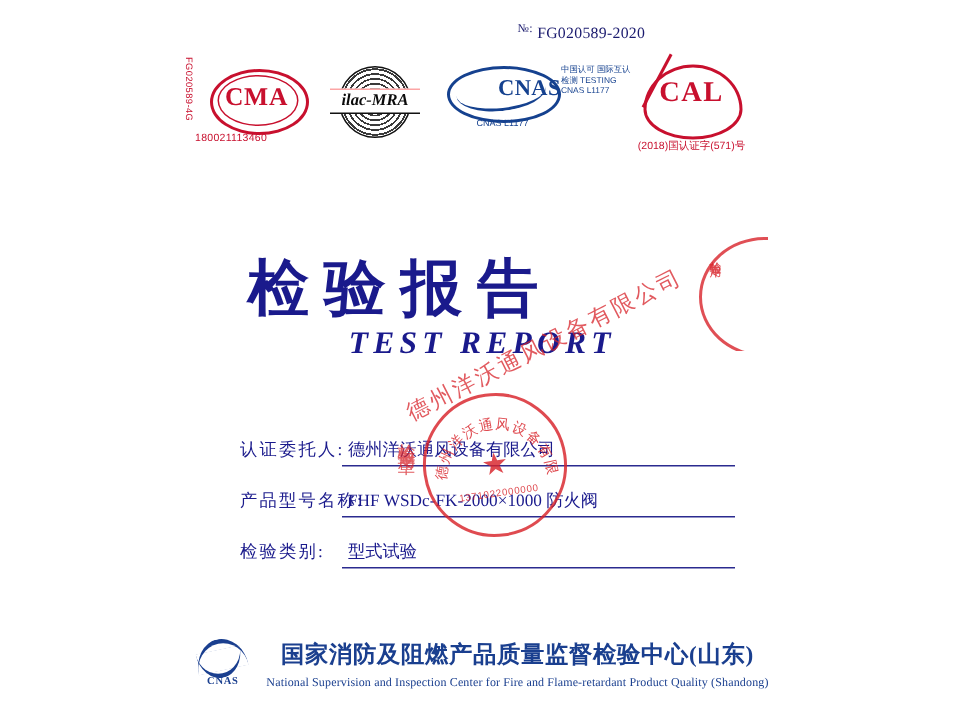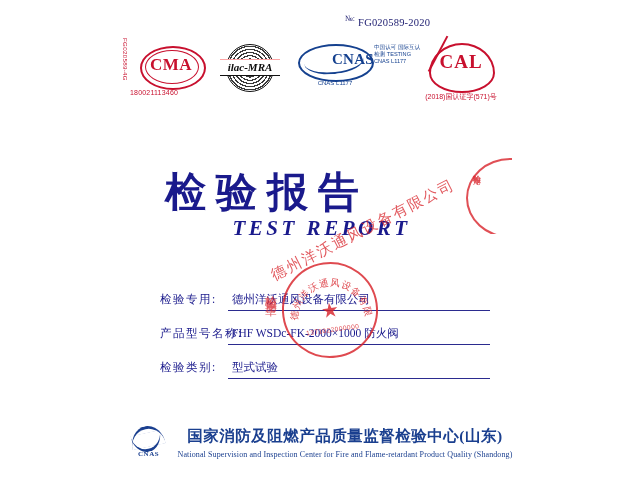--- a/index.html
+++ b/index.html
@@ -518,21 +518,21 @@
     </div>
 
   </div>
 
   <div class="title-cn">检验报告</div>
   <div class="title-en">TEST REPORT</div>
 
   <div class="fields">
 
     <div class="field-row">
-      <div class="field-label">检验专用:</div>
+      <div class="field-label">认证委托人:</div>
       <div class="field-value">德州洋沃通风设备有限公司</div>
       <div class="field-line"></div>
     </div>
 
     <div class="field-row">
       <div class="field-label">产品型号名称:</div>
       <div class="field-value">FHF WSDc-FK-2000×1000 防火阀</div>
       <div class="field-line"></div>
     </div>
 

